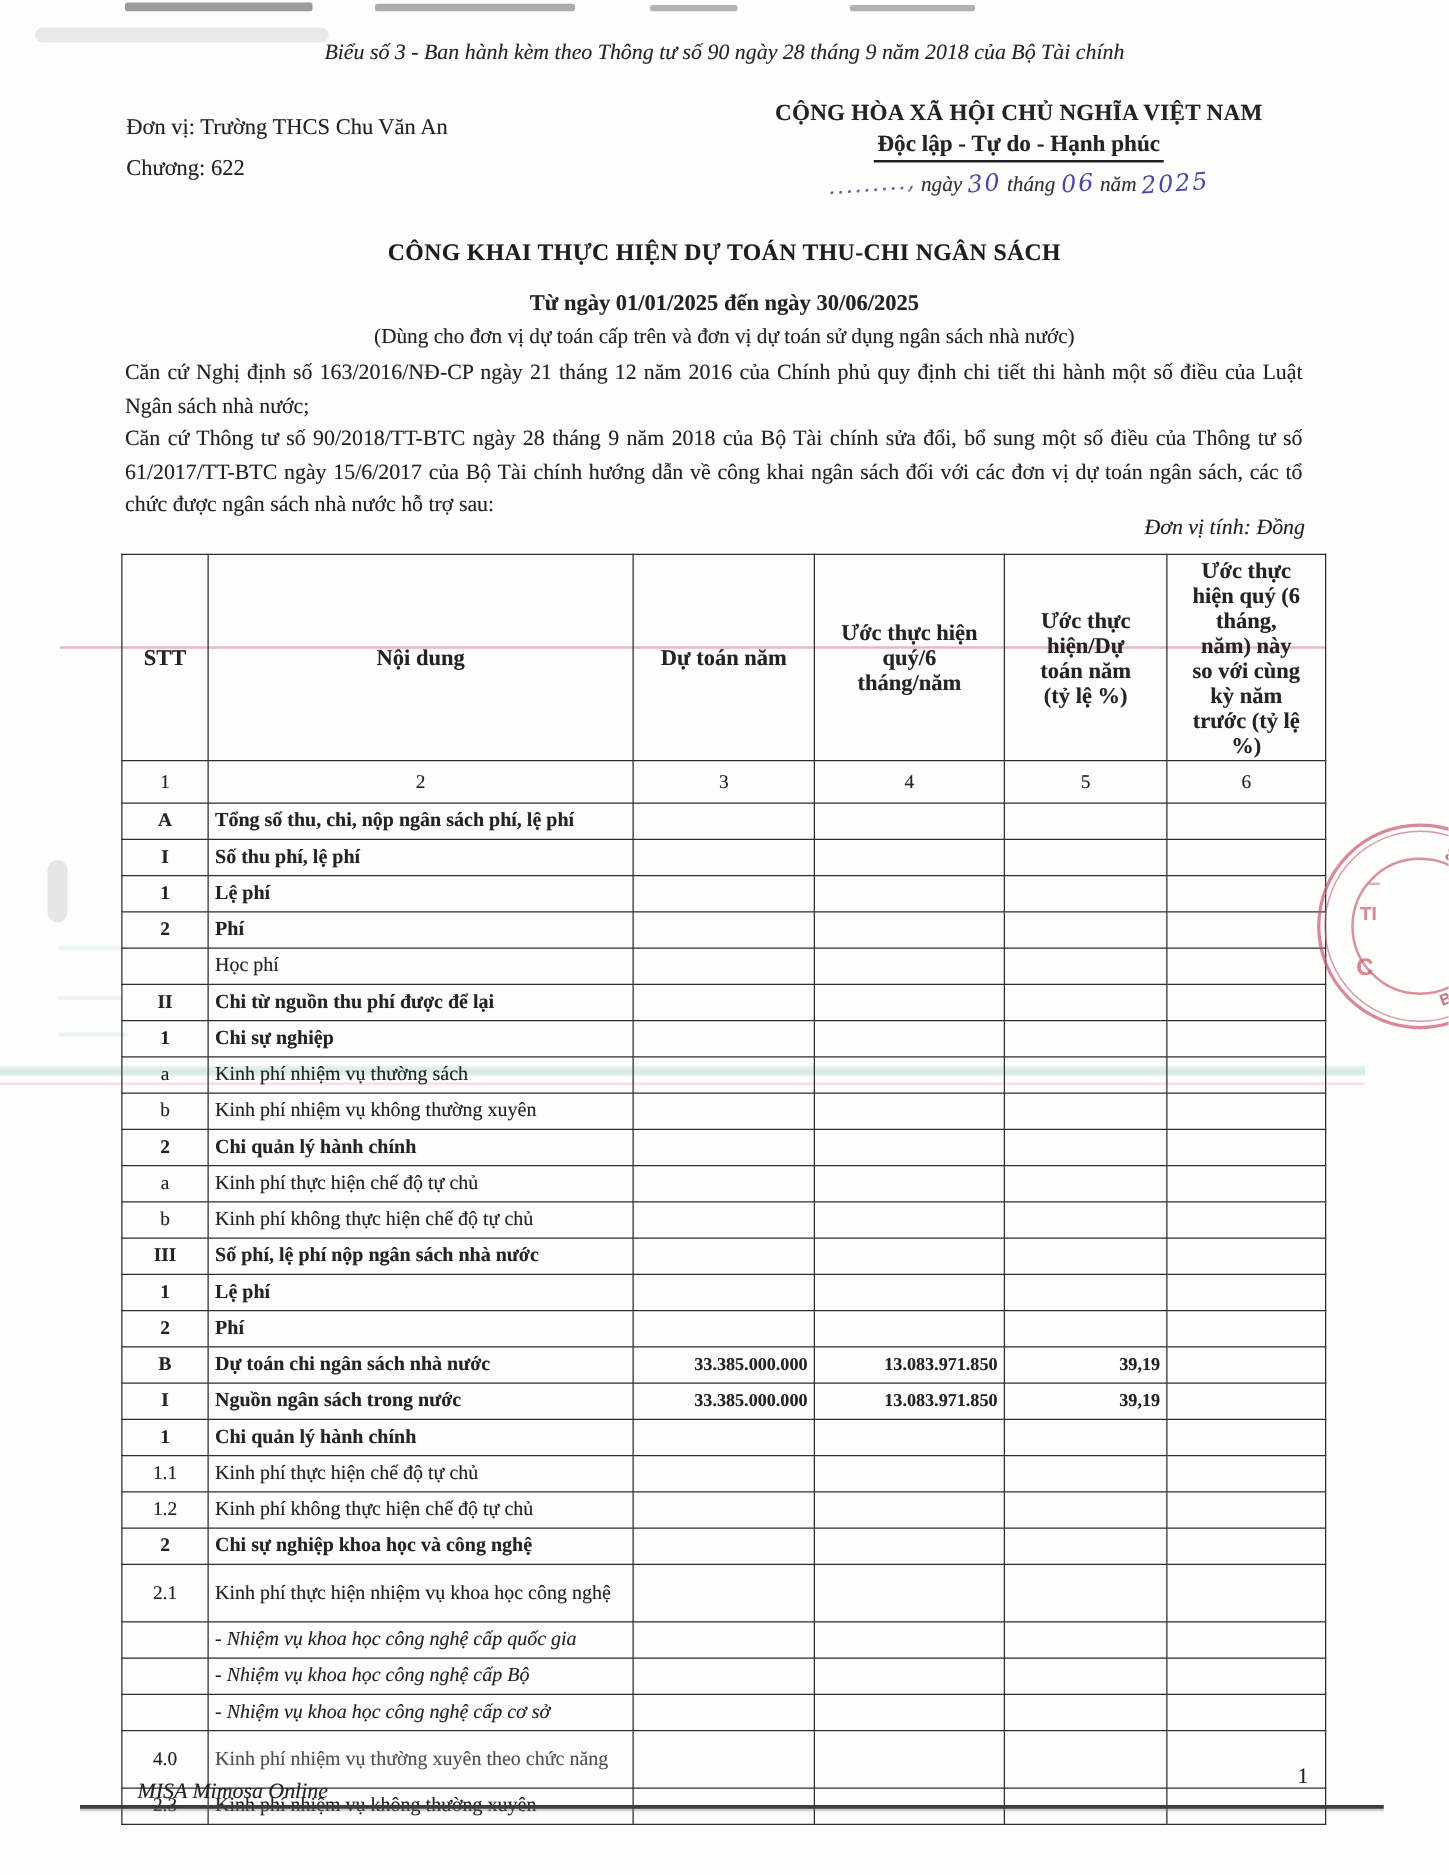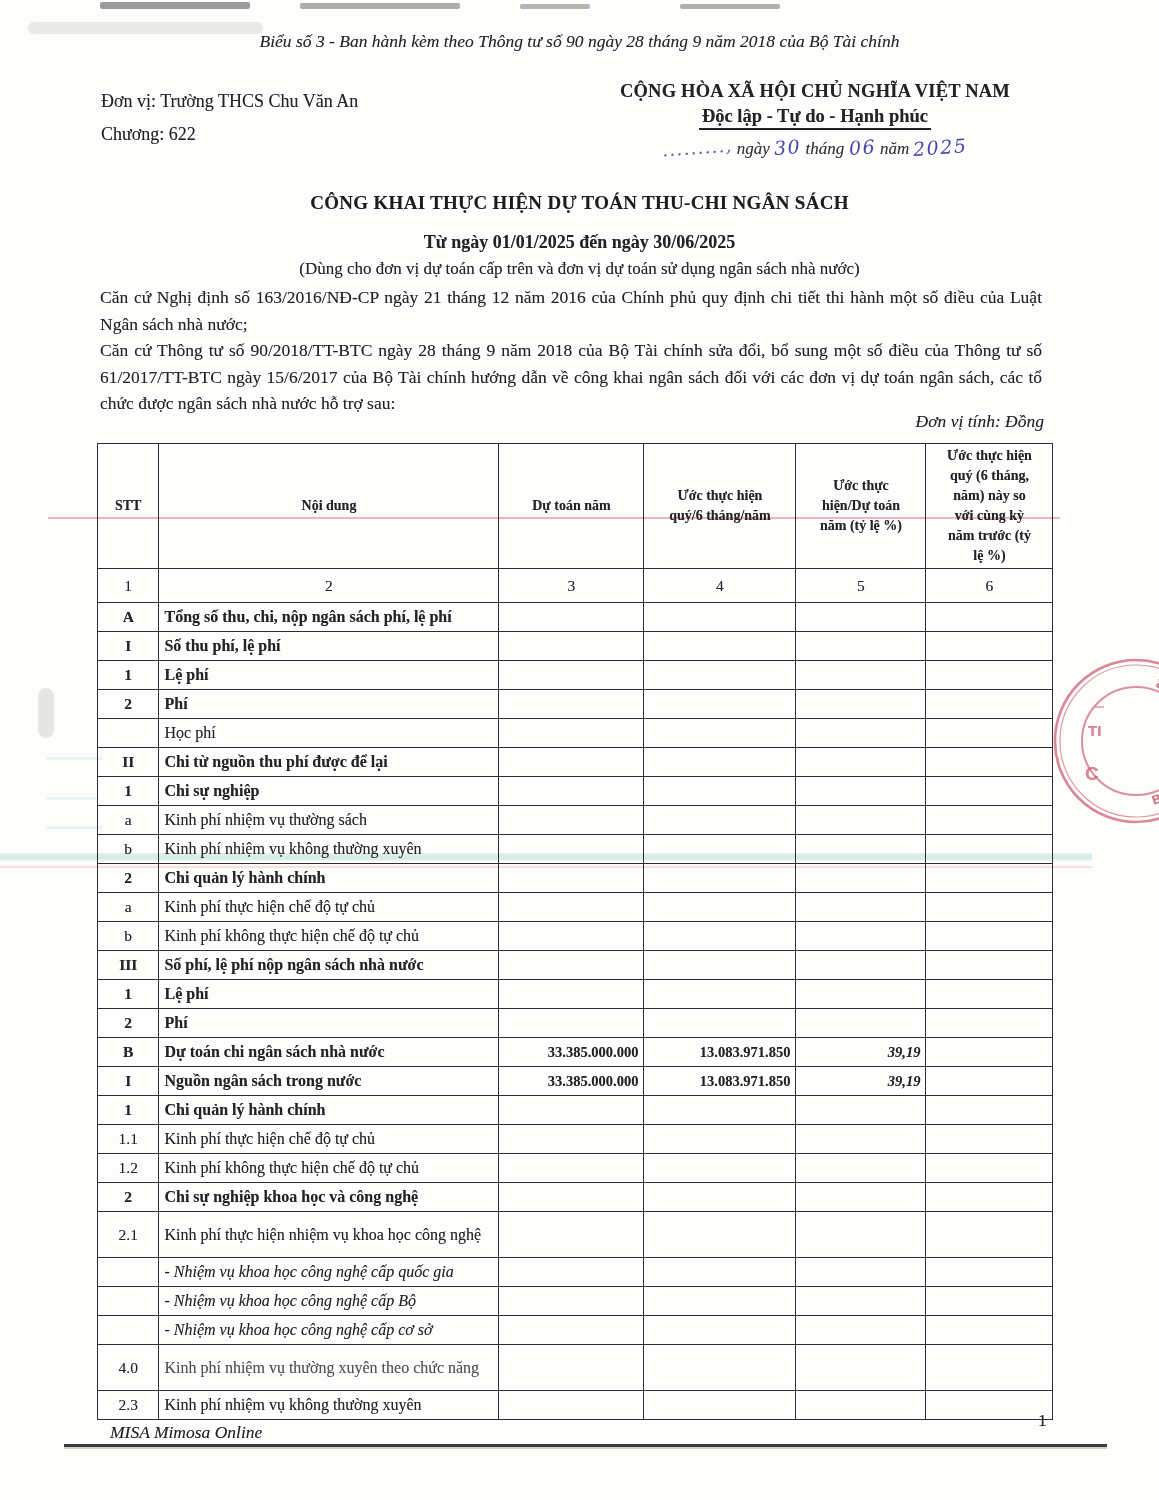--- a/index.html
+++ b/index.html
@@ -26,29 +26,29 @@
   .period{top:232px;left:0;width:100%;text-align:center;font-weight:bold;font-size:18px;}
   .scope{top:259px;left:0;width:100%;text-align:center;font-size:17px;}
   .legal{top:284px;left:100px;width:942px;font-size:17.5px;line-height:26.5px;text-align:justify;}
   .legal p{margin:0;}
   .unit-note{top:411px;left:0;width:1044px;text-align:right;font-style:italic;font-size:17.5px;}
 
   
   table.budget{top:443px;left:97px;position:absolute;border-collapse:collapse;table-layout:fixed;background:transparent;}
   table.budget th,table.budget td{border:1.6px solid #2d2d2d;padding:1px 5px;vertical-align:middle;overflow:hidden;}
   tr.hd{height:110px;}
-  tr.hd th{font-weight:bold;font-size:14px;line-height:20px;padding:2px 17px;}
+  tr.hd th{font-weight:bold;font-size:18px;line-height:20px;padding:2px 17px;}
   tr.nums{height:34px;}
   tr.nums td{text-align:center;font-size:15.5px;}
   tbody tr.r{height:29px;}
   tbody tr.tall{height:46px;}
   td.stt{text-align:center;font-size:15.5px;}
   td.lbl{text-align:left;padding-left:8px;font-size:16px;line-height:18px;}
   td.val{text-align:right;font-size:14.5px;padding-right:5px;white-space:nowrap;}
-  td.val5{padding-right:12px;font-style:italic;}
+  td.val5{padding-right:12px;}
   tr.b{font-weight:bold;}
   tr.i td.lbl{font-style:italic;}
   tr.clip td.lbl{line-height:17px;color:#3a3a3a;opacity:.88;}
 
   
   .app-name{top:1422px;left:110px;font-style:italic;font-size:17.5px;}
   .page-num{top:1410px;left:1038px;font-size:17.5px;}
   .footer-rule{top:1444px;left:64px;width:1043px;height:2.5px;background:#3d3d3d;box-shadow:0 2px 0 rgba(120,120,120,.35);}
 
   

